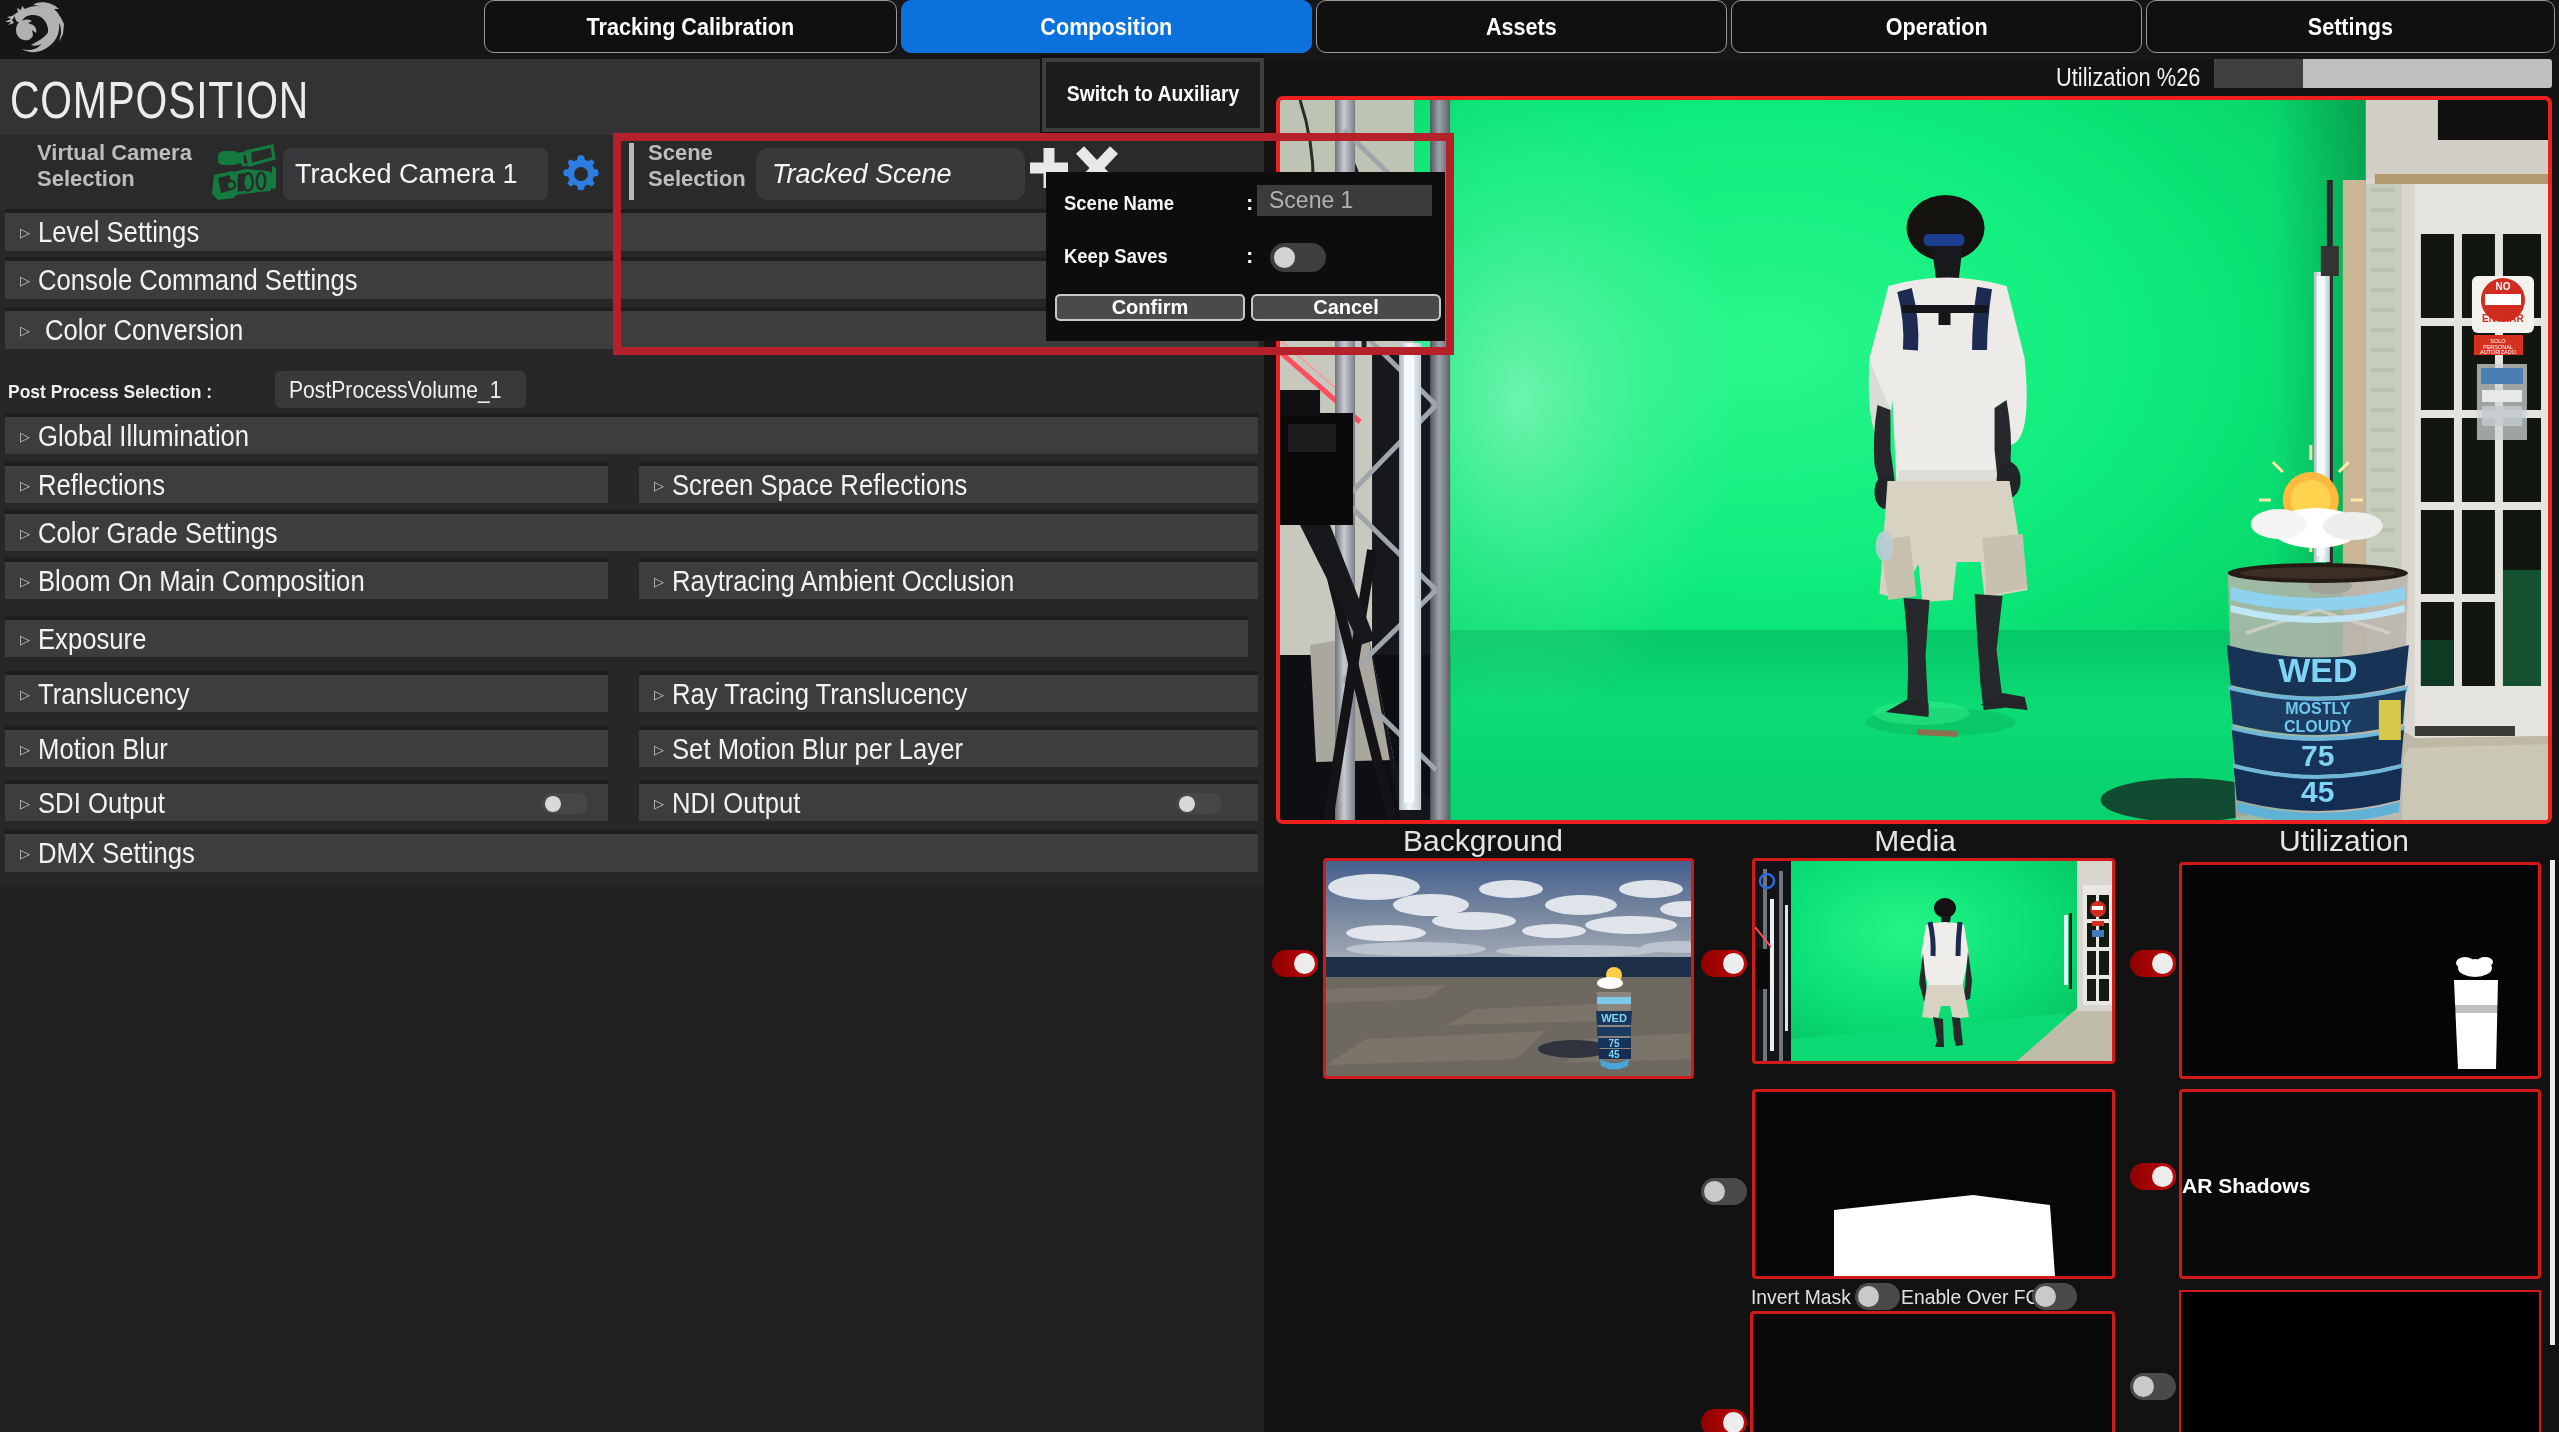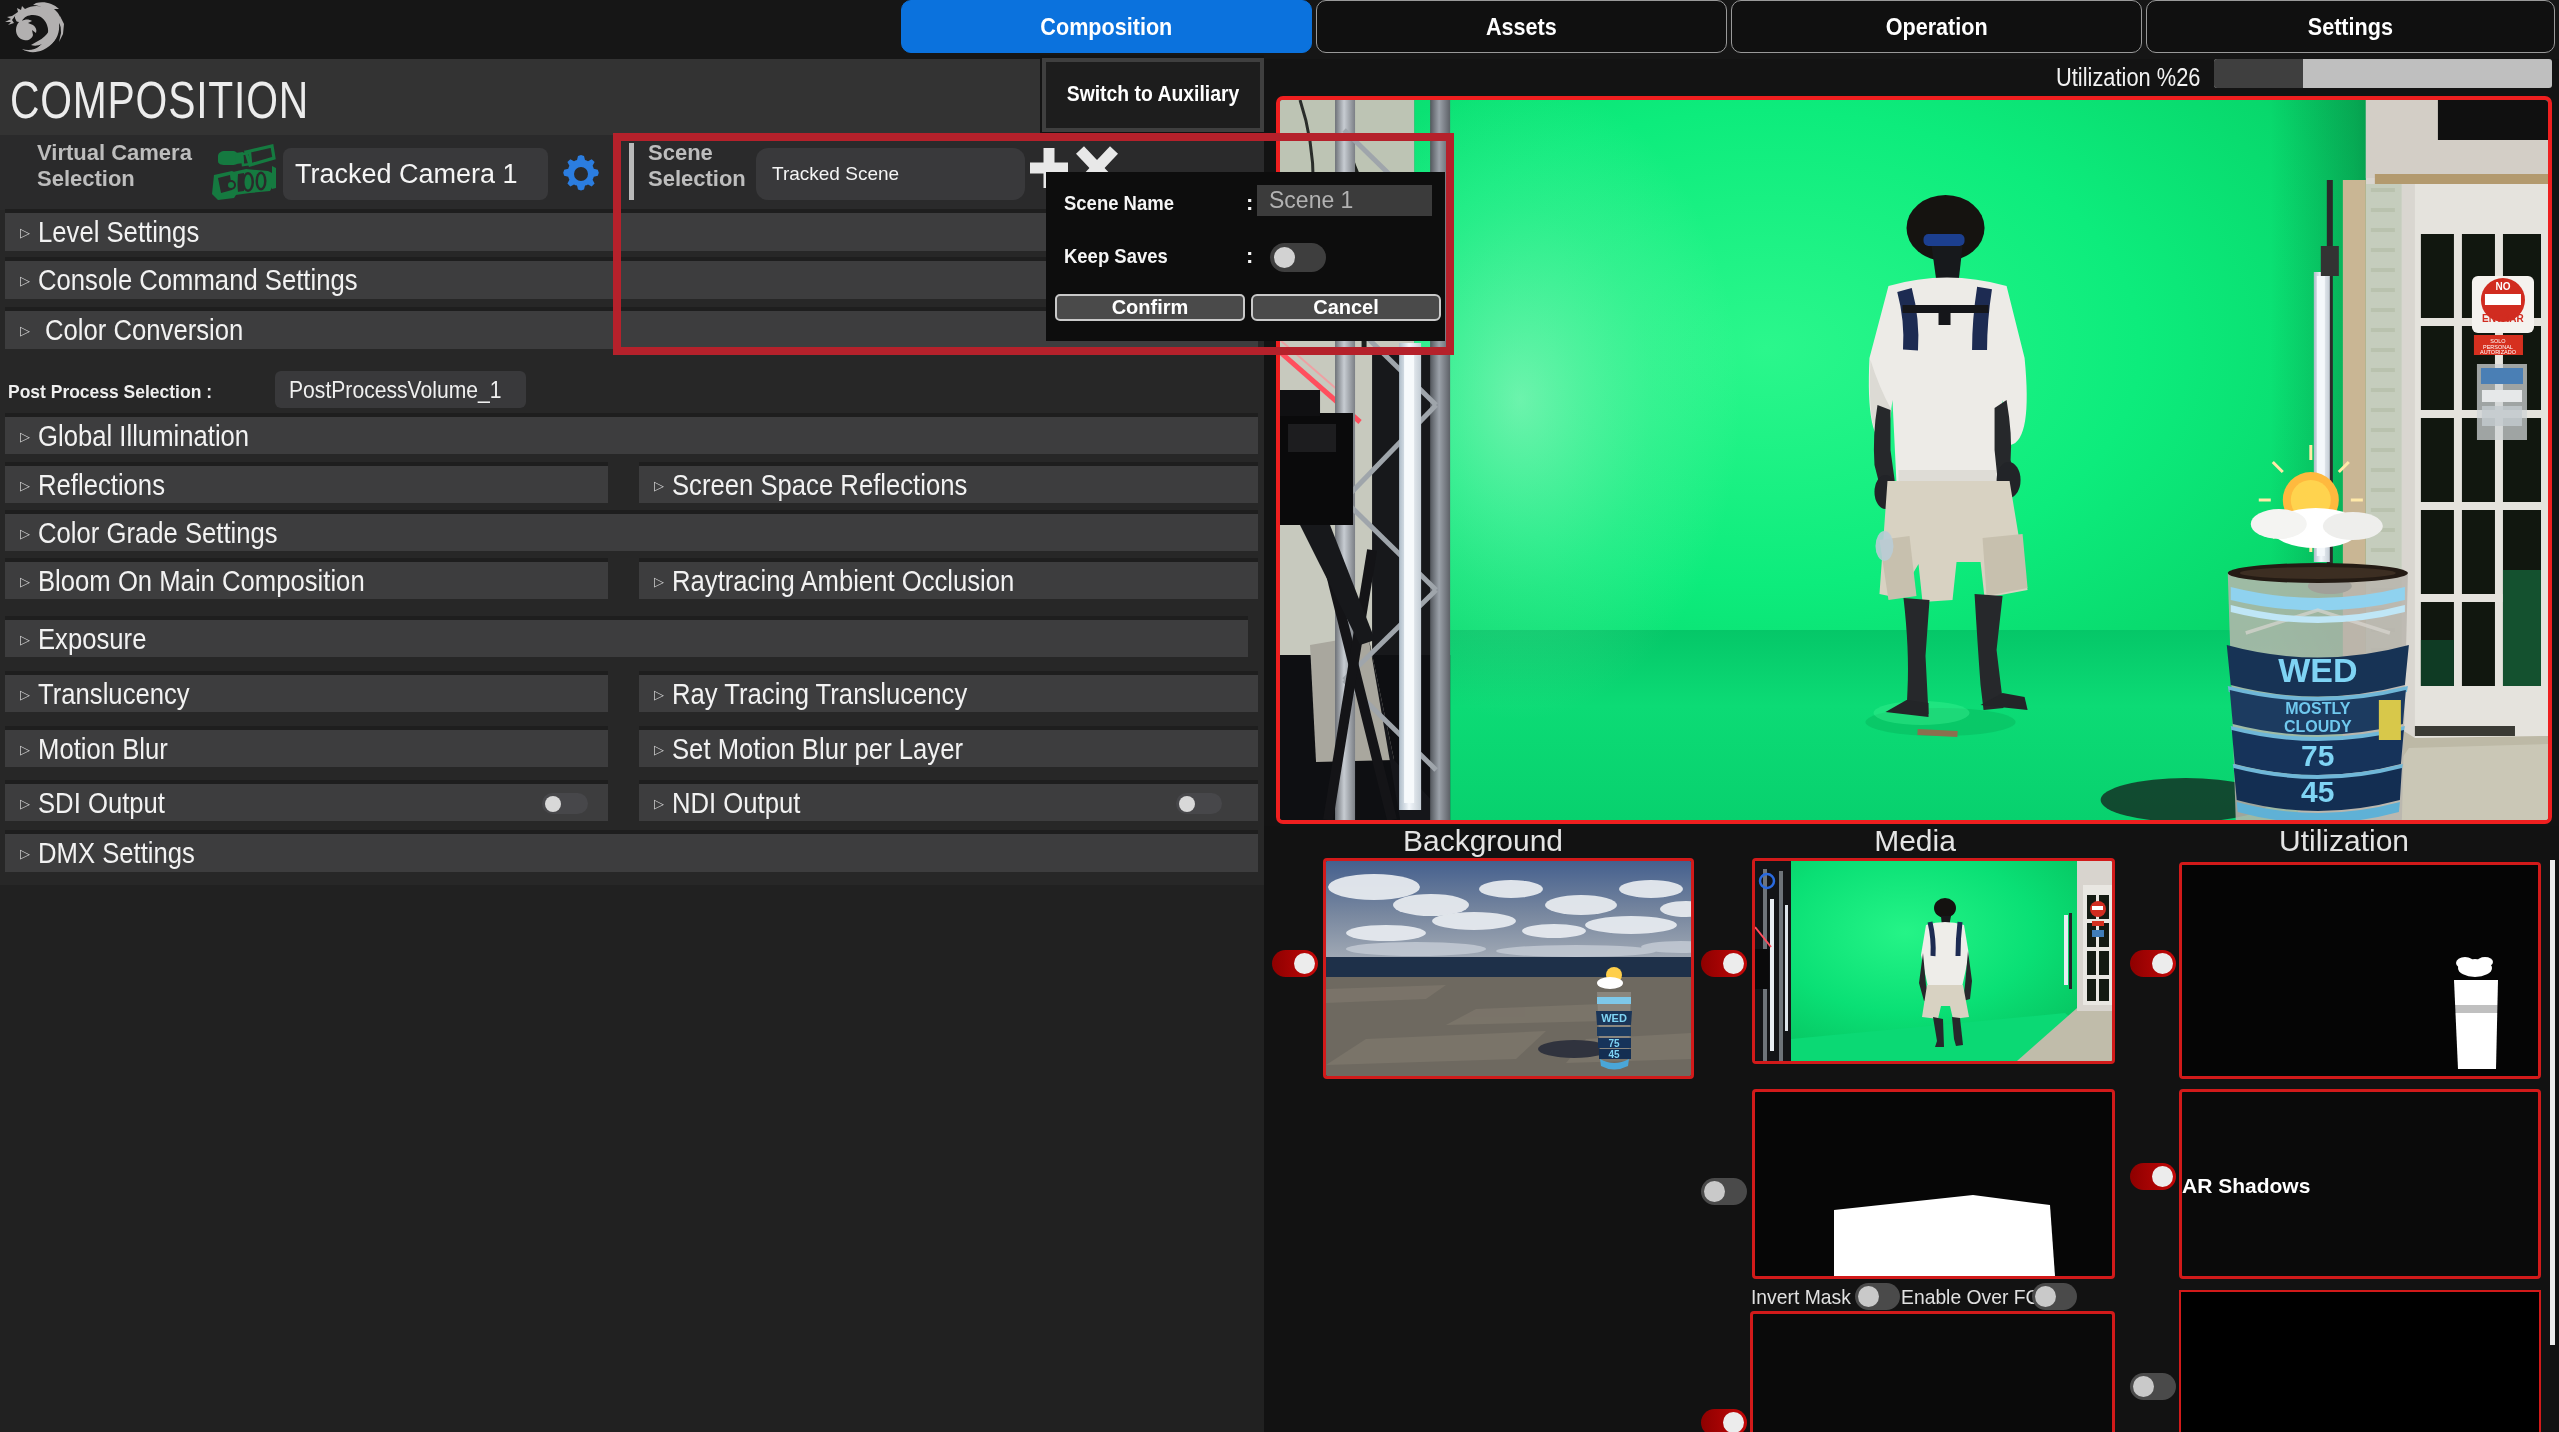--- a/index.html
+++ b/index.html
@@ -19,20 +19,21 @@
 .redtoggle{position:absolute;width:46px;height:27px;border-radius:14px;background:linear-gradient(90deg,#8e0000,#c40808);}
 .redtoggle .knob{width:21px;height:21px;top:3px;right:3px;background:#ececec;}
 .graytoggle{position:absolute;width:46px;height:27px;border-radius:14px;background:#4a4a4a;}
 .graytoggle .knob{width:21px;height:21px;top:3px;left:3px;background:#c9c9c9;}
 </style>
 </head>
 <body>
 <div id="root">
 
   <div class="abs" style="left:0;top:0;width:2559px;height:59px;background:#161616;"></div>
+  <div class="tab" style="left:484px;width:413px;"><span>Tracking Calibration</span></div>
   <div class="tab" style="left:901px;width:411px;background:#0b72dd;border-color:#0b72dd;"><span>Composition</span></div>
   <div class="tab" style="left:1316px;width:411px;"><span>Assets</span></div>
   <div class="tab" style="left:1731px;width:411px;"><span>Operation</span></div>
   <div class="tab" style="left:2146px;width:409px;"><span>Settings</span></div>
 
   <svg class="abs" style="left:2px;top:0;" width="64" height="58" viewBox="0 0 64 58">
     <g fill="#b2b0b0">
       <path d="M14 20 C12 17 13 14 16 12 L15 8 L19 10 L20 6 L23 9 C30 5 39 5 45 9 C52 13 56 20 56 28 C56 38 50 46 41 50 C34 53 26 53 20 49 C26 51 33 50 38 46 C45 41 48 33 45 25 C43 19 38 15 31 15 C26 15 22 17 20 21 C23 19 27 19 30 21 L26 23 L31 25 C34 27 35 30 34 33 L30 30 L31 35 C30 39 26 41 22 40 C17 39 14 35 14 30 C14 27 15 24 17 22 C15 22 14 21 14 20 Z"></path>
       <path d="M16 12 L10 16 L5 17 L9 19 L3 22 L9 22 L6 25 L12 23 L10 20 Z"></path>
       <path d="M34 3 C42 1 51 3 57 9 L52 9 C58 14 61 21 60 29 L57 23 C58 32 55 40 48 45 L50 39 C46 45 40 49 33 50 L40 44 C36 46 32 46 29 45 L36 41 C46 36 51 27 48 18 C45 10 39 5 31 5 Z"></path>
@@ -376,21 +377,21 @@
         <text x="1037" y="702" font-size="30" font-weight="bold" fill="#7fd4f4" text-anchor="middle">45</text>
         <path d="M956 702 Q1037 724 1119 702 L1118 712 Q1037 734 957 712 Z" fill="#5fb1d6"></path>
         <path d="M950 505 Q1037 528 1124 505 L1124 512 Q1037 534 950 512 Z" fill="#bfe6f6"></path>
         <rect x="1098" y="600" width="22" height="40" fill="#d8c84a"></rect>
       </g>
     </svg>
   </div>
 
   <div class="abs" style="left:629px;top:143px;width:5px;height:57px;background:#b9b9b9;"></div>
   <div class="abs" style="left:648px;top:140px;color:#bdbdbd;font-size:22px;font-weight:700;line-height:26px;">Scene<br>Selection</div>
-  <div class="abs" style="left:756px;top:148px;width:269px;height:52px;background:#39393b;border-radius:12px;color:#f5f5f5;font-size:19px;line-height:52px;padding-left:16px;">Tracked Scene</div>
+  <div class="abs" style="left:756px;top:148px;width:269px;height:52px;background:#39393b;border-radius:12px;color:#f5f5f5;font-size:27px;line-height:52px;padding-left:16px;font-style:italic;">Tracked Scene</div>
 
   <svg class="abs" style="left:1030px;top:146px;" width="90" height="44" viewBox="0 0 90 44">
     <g stroke="#e8e8e8" stroke-width="11">
       <line x1="19" y1="2" x2="19" y2="42"></line>
         <line x1="0" y1="22" x2="38" y2="22"></line>
       <line x1="50" y1="4" x2="84" y2="40"></line>
         <line x1="84" y1="4" x2="50" y2="40"></line>
     </g>
   </svg>
 

